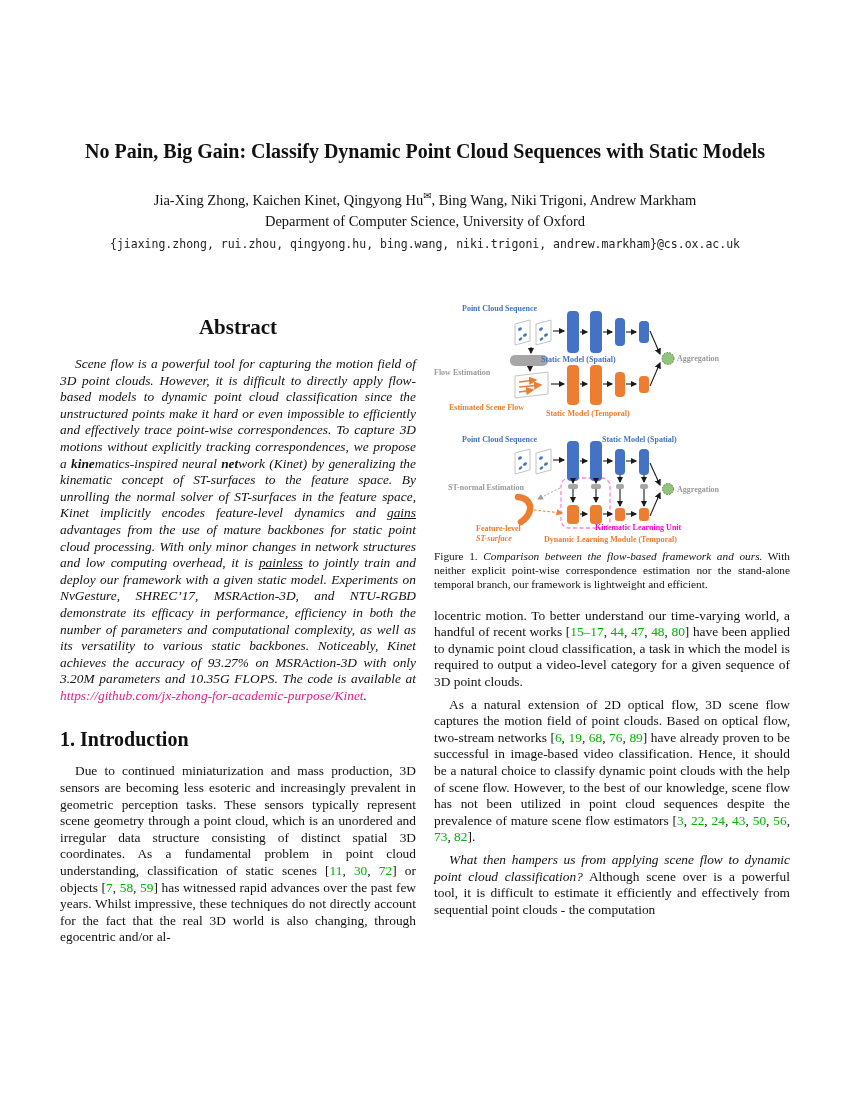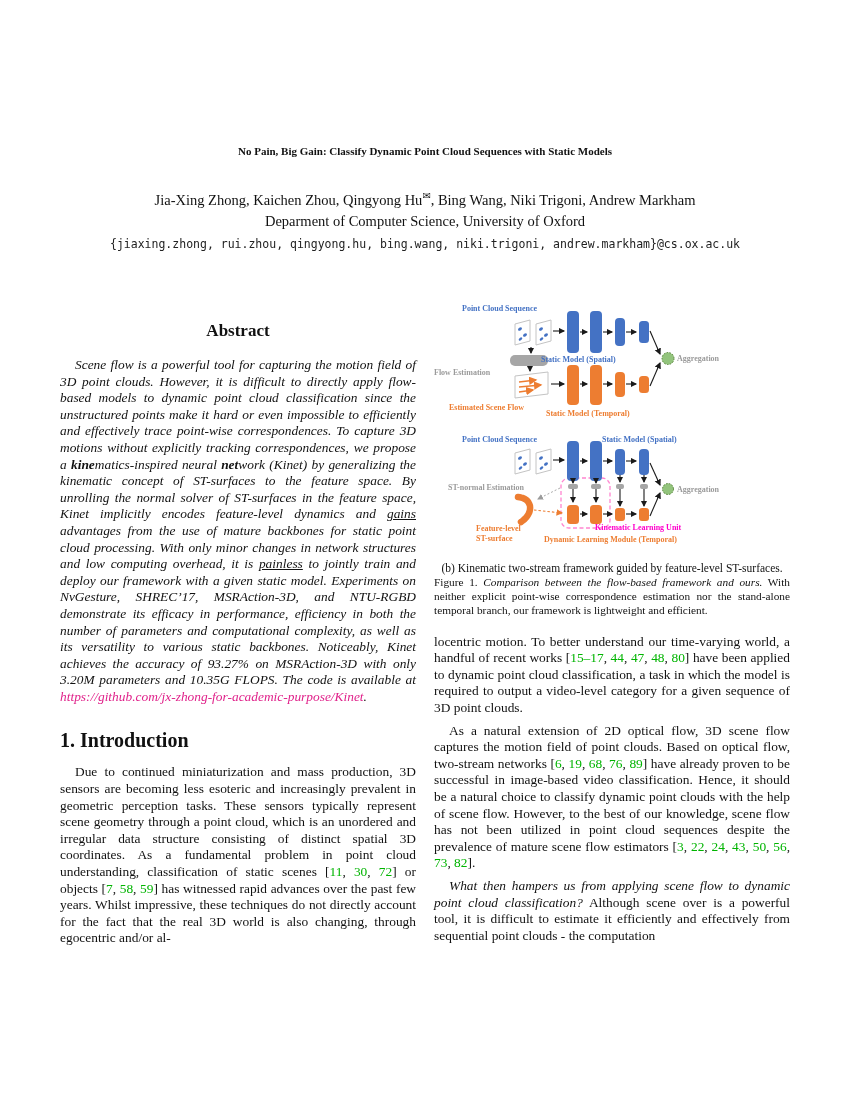--- a/index.html
+++ b/index.html
@@ -1,26 +1,26 @@
 <!DOCTYPE html>
 <html><head>
 <meta charset="utf-8">
 <style>
   html,body{margin:0;padding:0;background:#ffffff;}
   .page{position:relative;width:850px;height:1100px;background:#ffffff;overflow:hidden;
         font-family:"Liberation Serif",serif;color:#111;}
   header{position:absolute;top:141px;left:0;right:0;text-align:center;}
-  .tline{display:block;font-weight:bold;font-size:11px;line-height:20px;}
+  .tline{display:block;font-weight:bold;font-size:20px;line-height:20px;}
   .authors{margin-top:29px;font-size:14.5px;}
   .affil{margin-top:4px;font-size:14.5px;}
   .emails{margin-top:7px;font-size:11.5px;font-family:"DejaVu Sans Mono","Liberation Mono",monospace;color:#222;}
   .col{position:absolute;width:356px;top:300px;}
   .col.left{left:60px;}
   .col.right{left:434px;}
-  .abs-head{margin:21px 0 16px;text-align:center;font-size:17px;font-weight:bold;}
+  .abs-head{margin:15px 0 16px;text-align:center;font-size:21px;font-weight:bold;}
   .sec-head{margin:24px 0 12px;font-size:20px;font-weight:bold;}
   p.body{margin:0 0 6px;font-size:13.4px;line-height:16.6px;text-align:justify;}
   p.ind{text-indent:15px;}
   p.abs{margin:0;font-size:13.4px;line-height:16.6px;text-align:justify;font-style:italic;text-indent:15px;}
   .r-b{font-weight:bold;}
   .r-i{font-style:italic;}
   .r-u{text-decoration:underline;}
   .r-g{color:#00b400;}
   .r-link{color:#e0218a;font-style:italic;}
   .r-sup{vertical-align:super;font-size:68%;}
@@ -42,21 +42,21 @@
 </style>
 </head>
 <body>
 
 <div class="page">
 
   <header>
     <h1 style="margin:0;">
       <span class="tline">No Pain, Big Gain: Classify Dynamic Point Cloud Sequences with Static Models</span>
     </h1>
-    <div class="authors"><span>Jia-Xing Zhong, Kaichen Zhou, Qingyong Hu</span><span class="r-sup">✉</span><span>, Bing Wang, Niki Trigoni, Andrew Markham</span></div>
+    <div class="authors"><span>Jia-Xing Zhong, Kaichen Kinet, Qingyong Hu</span><span class="r-sup">✉</span><span>, Bing Wang, Niki Trigoni, Andrew Markham</span></div>
     <div class="affil">Deparment of Computer Science, University of Oxford</div>
     <div class="emails">{jiaxing.zhong, rui.zhou, qingyong.hu, bing.wang, niki.trigoni, andrew.markham}@cs.ox.ac.uk</div>
   </header>
 
   <div class="col left">
     <h2 class="abs-head">Abstract</h2>
     <p class="abs"><span>Scene flow is a powerful tool for capturing the motion field of 3D point clouds. However, it is difficult to directly apply flow-based models to dynamic point cloud classification since the unstructured points make it hard or even impossible to efficiently and effectively trace point-wise correspondences. To capture 3D motions without explicitly tracking correspondences, we propose a </span><span class="r-b">kine</span><span>matics-inspired neural </span><span class="r-b">net</span><span>work (Kinet) by generalizing the kinematic concept of ST-surfaces to the feature space. By unrolling the normal solver of ST-surfaces in the feature space, Kinet implicitly encodes feature-level dynamics and </span><span class="r-u">gains</span><span> advantages from the use of mature backbones for static point cloud processing. With only minor changes in network structures and low computing overhead, it is </span><span class="r-u">painless</span><span> to jointly train and deploy our framework with a given static model. Experiments on NvGesture, SHREC’17, MSRAction-3D, and NTU-RGBD demonstrate its efficacy in performance, efficiency in both the number of parameters and computational complexity, as well as its versatility to various static backbones. Noticeably, Kinet achieves the accuracy of 93.27% on MSRAction-3D with only 3.20M parameters and 10.35G FLOPS. The code is available at </span><span class="r-link">https://github.com/jx-zhong-for-academic-purpose/Kinet</span><span>.</span></p>
     <h2 class="sec-head">1. Introduction</h2>
     <p class="body ind"><span>Due to continued miniaturization and mass production, 3D sensors are becoming less esoteric and increasingly prevalent in geometric perception tasks. These sensors typically represent scene geometry through a point cloud, which is an unordered and irregular data structure consisting of distinct spatial 3D coordinates. As a fundamental problem in point cloud understanding, classification of static scenes [</span><span class="r-g">11</span><span>, </span><span class="r-g">30</span><span>, </span><span class="r-g">72</span><span>] or objects [</span><span class="r-g">7</span><span>, </span><span class="r-g">58</span><span>, </span><span class="r-g">59</span><span>] has witnessed rapid advances over the past few years. Whilst impressive, these techniques do not directly account for the fact that the real 3D world is also changing, through egocentric and/or al-</span></p>
   </div>
@@ -211,27 +211,26 @@
 
           <line x1="100" y1="74" x2="128" y2="77" stroke="#ed7d31" stroke-width="1.1" stroke-dasharray="2.5 2" marker-end="url(#ao)"></line>
 
           <circle cx="234" cy="53" r="5.5" fill="#93c47d" stroke="#538135" stroke-width="1" stroke-dasharray="1.6 1.3"></circle>
         </svg>
         <div class="dlabel dl-blue" style="left:28px;top:-1px;width:120px;">Point Cloud Sequence</div>
         <div class="dlabel dl-blue" style="left:168px;top:-1px;width:124px;">Static Model (Spatial)</div>
         <div class="dlabel dl-gray" style="left:14px;top:47px;width:100px;">ST-normal Estimation</div>
         <div class="dlabel dl-orange" style="left:42px;top:88px;width:76px;">
           <span style="display:block;">Feature-level</span>
-          <span style="display:block;">ST-surface</span>
+          <span style="display:block;font-style:italic;">ST-surface</span>
         </div>
         <div class="dlabel dl-magenta" style="left:161px;top:87px;width:116px;">Kinematic Learning Unit</div>
         <div class="dlabel dl-orange" style="left:110px;top:99px;width:156px;">Dynamic Learning Module (Temporal)</div>
         <div class="dlabel dl-gray" style="left:243px;top:49px;width:60px;text-align:left;">Aggregation</div>
       </div>
-      <figcaption class="subcap">(b) Kinematic two-stream framework guided by feature-level ST-surfaces.</figcaption>
 
       <figcaption class="figcap"><span>Figure 1. </span><span class="r-i">Comparison between the flow-based framework and ours.</span><span> With neither explicit point-wise correspondence estimation nor the stand-alone temporal branch, our framework is lightweight and efficient.</span></figcaption>
     </figure>
 
     <div class="rc-text">
       <p class="body"><span>locentric motion. To better understand our time-varying world, a handful of recent works [</span><span class="r-g">15–17</span><span>, </span><span class="r-g">44</span><span>, </span><span class="r-g">47</span><span>, </span><span class="r-g">48</span><span>, </span><span class="r-g">80</span><span>] have been applied to dynamic point cloud classification, a task in which the model is required to output a video-level category for a given sequence of 3D point clouds.</span></p>
       <p class="body ind"><span>As a natural extension of 2D optical flow, 3D scene flow captures the motion field of point clouds. Based on optical flow, two-stream networks [</span><span class="r-g">6</span><span>, </span><span class="r-g">19</span><span>, </span><span class="r-g">68</span><span>, </span><span class="r-g">76</span><span>, </span><span class="r-g">89</span><span>] have already proven to be successful in image-based video classification. Hence, it should be a natural choice to classify dynamic point clouds with the help of scene flow. However, to the best of our knowledge, scene flow has not been utilized in point cloud sequences despite the prevalence of mature scene flow estimators [</span><span class="r-g">3</span><span>, </span><span class="r-g">22</span><span>, </span><span class="r-g">24</span><span>, </span><span class="r-g">43</span><span>, </span><span class="r-g">50</span><span>, </span><span class="r-g">56</span><span>, </span><span class="r-g">73</span><span>, </span><span class="r-g">82</span><span>].</span></p>
       <p class="body ind"><span class="r-i">What then hampers us from applying scene flow to dynamic point cloud classification?</span><span> Although scene over is a powerful tool, it is difficult to estimate it efficiently and effectively from sequential point clouds - the computation</span></p>
     </div>
   </div>

